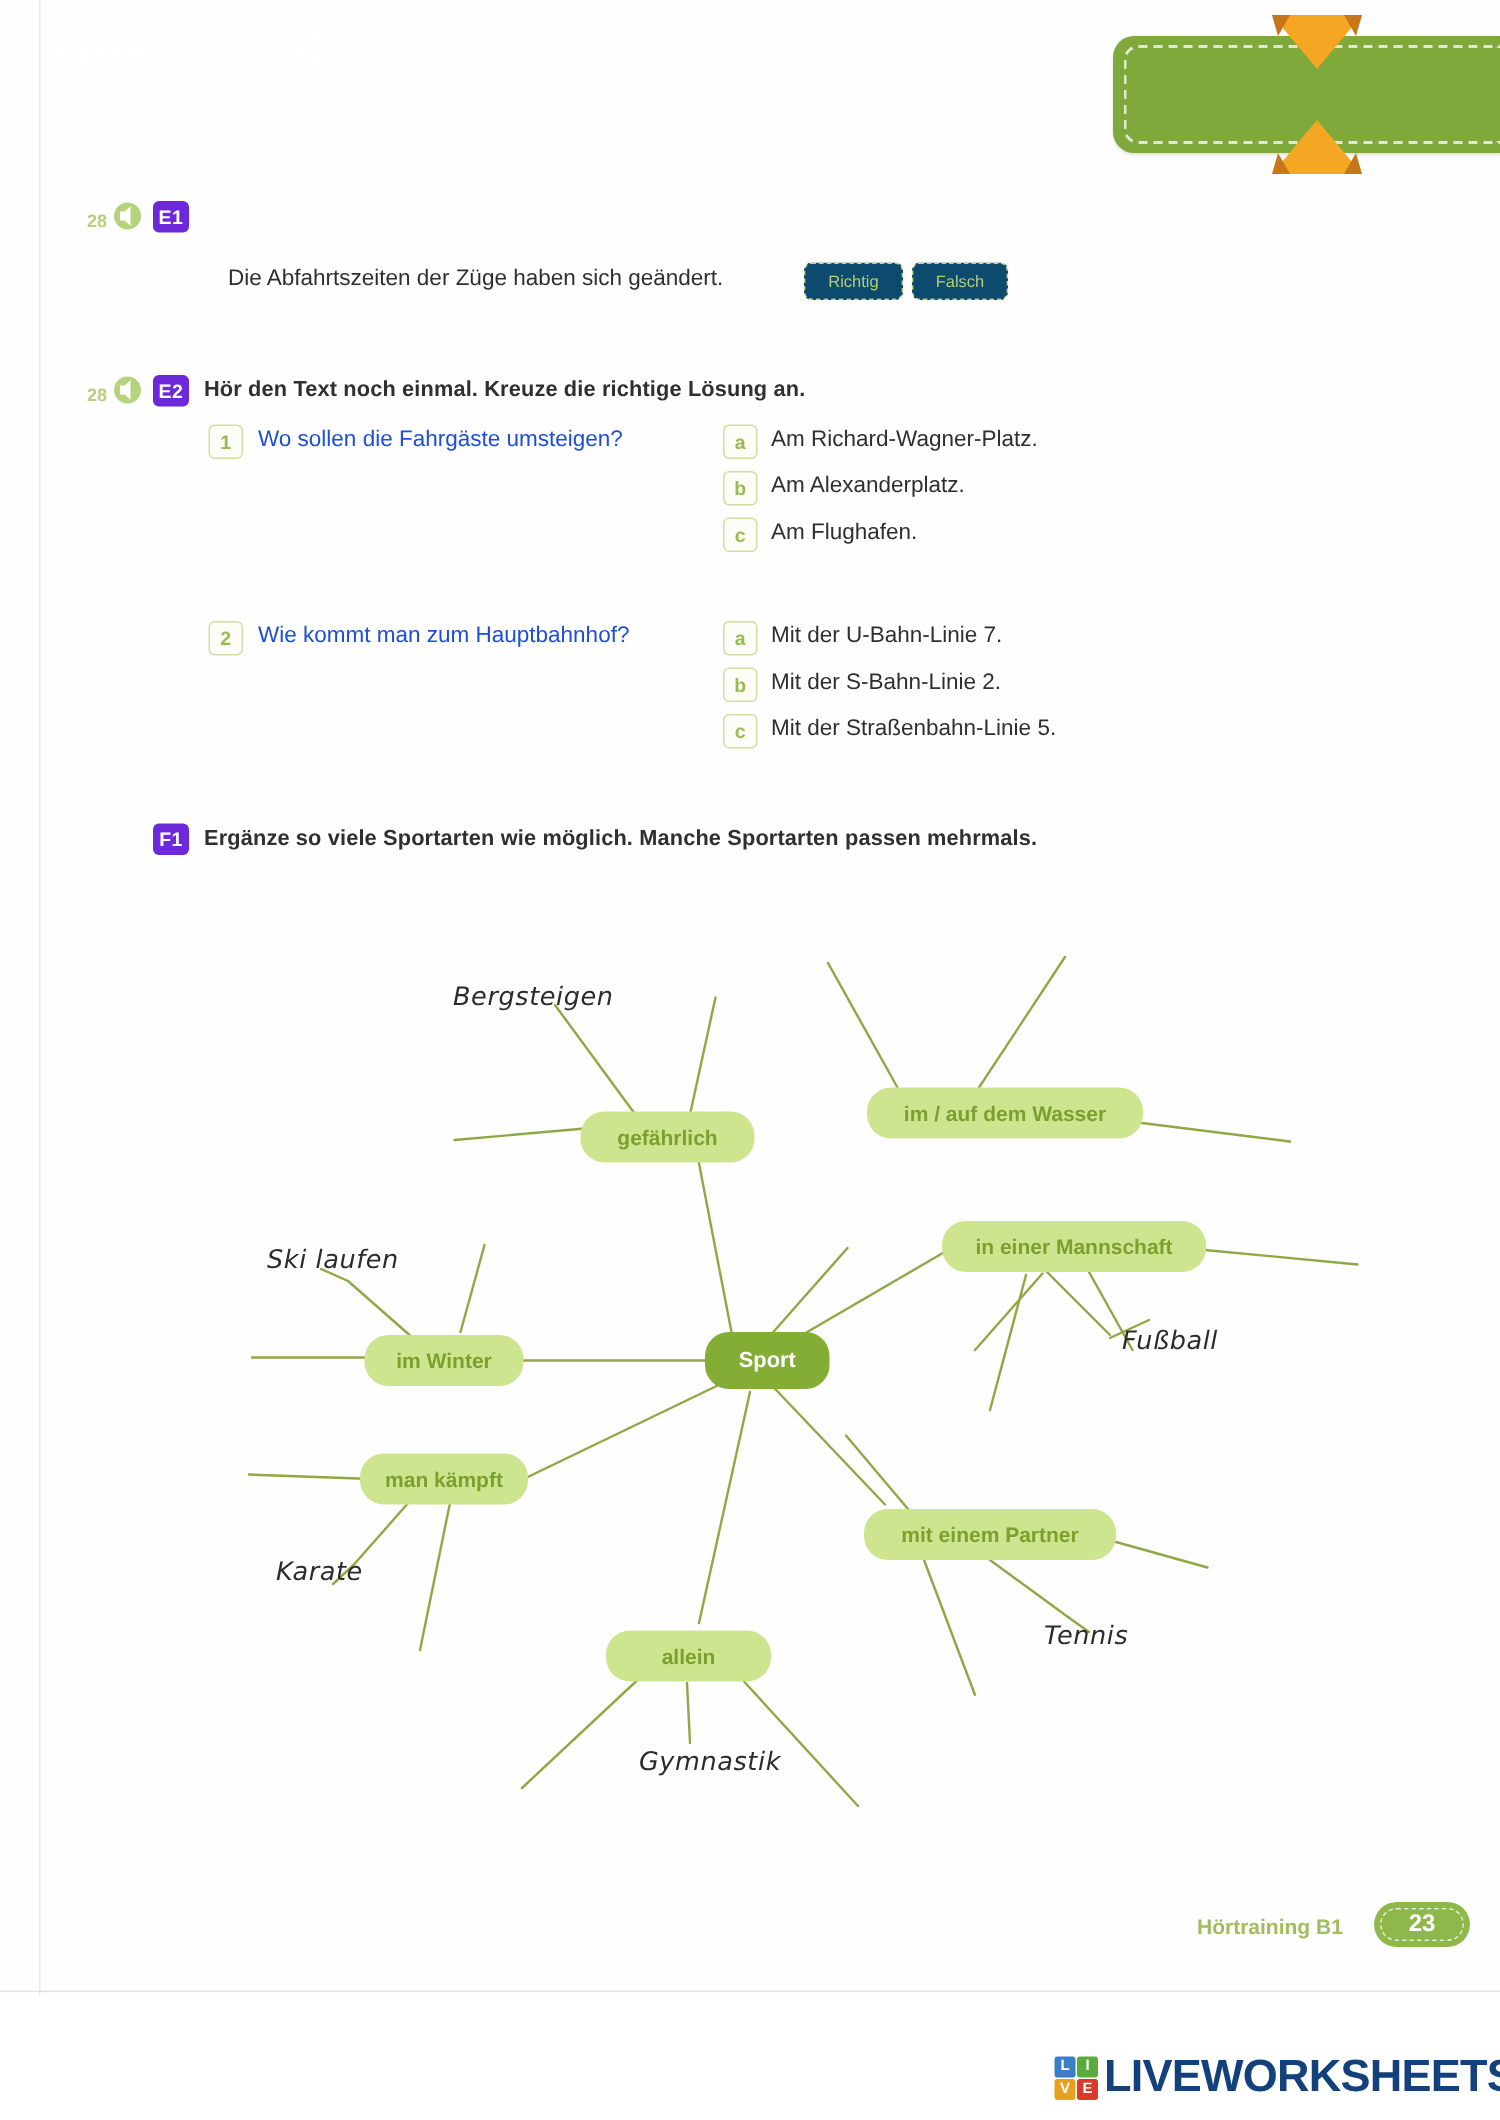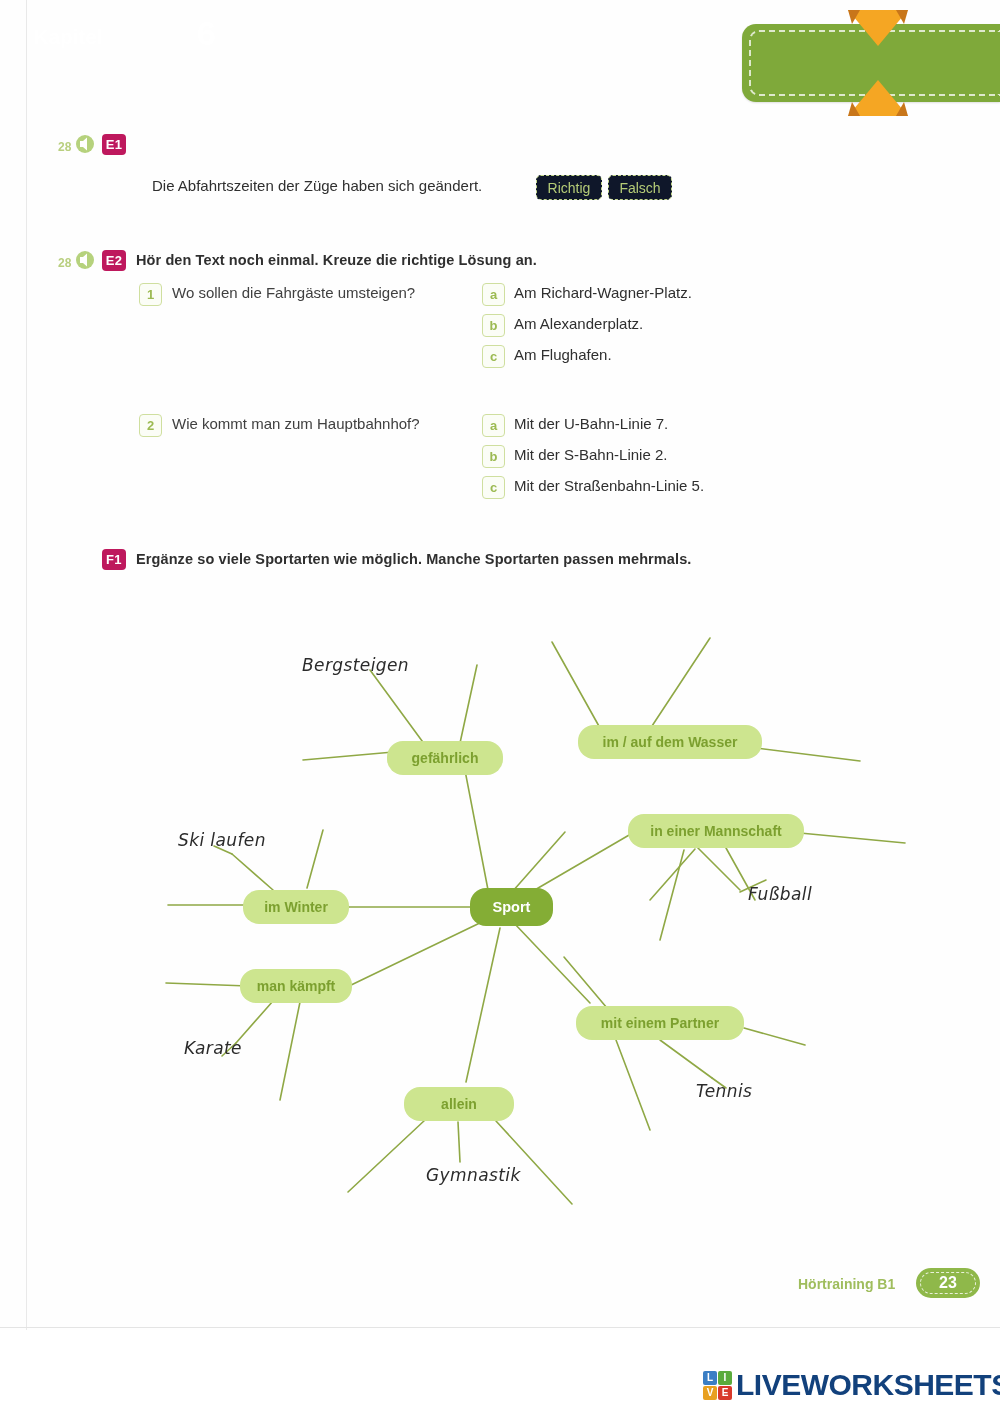--- a/index.html
+++ b/index.html
@@ -51,46 +51,46 @@
   .bowtie-top{top:10px;}
   .bowtie-bot{top:80px;}
 
   
   .pageref{
     position:absolute;color:#b9cf7f;font-size:12px;font-weight:bold;
   }
   .speaker{position:absolute;}
   .badge{
     position:absolute;display:flex;align-items:center;justify-content:center;
-    background:#be185d;color:#fff;border-radius:4px;
+    background:#6d28d9;color:#fff;border-radius:4px;
     font-size:13px;font-weight:bold;letter-spacing:.3px;
     width:24px;height:21px;
   }
   .instr{
     position:absolute;color:#2f2f2f;font-size:14.5px;font-weight:bold;
     letter-spacing:.1px;white-space:nowrap;
   }
   .stmt{
     position:absolute;color:#2f2f2f;font-size:15px;white-space:nowrap;
   }
   .tf-box{
     position:absolute;height:23px;
     border:1px dashed #c4d88c;border-radius:5px;
-    background:#0f172a;
-    display:flex;align-items:center;justify-content:center;
-    color:#b5cc77;font-size:14px;
+    background:#0c4a6e;
+    display:flex;align-items:center;justify-content:center;
+    color:#b5cc77;font-size:11px;
   }
   .qnum{
     position:absolute;width:21px;height:21px;
     border:1px solid #cfdf9f;border-radius:4px;background:#fbfdf6;
     display:flex;align-items:center;justify-content:center;
     color:#9cba52;font-size:13px;font-weight:bold;
   }
   .qtext{
-    position:absolute;color:#404040;font-size:15px;white-space:nowrap;
+    position:absolute;color:#1d4ed8;font-size:15px;white-space:nowrap;
   }
   .opt-letter{
     position:absolute;width:21px;height:21px;
     border:1px solid #cfdf9f;border-radius:4px;background:#fbfdf6;
     display:flex;align-items:center;justify-content:center;
     color:#9cba52;font-size:13px;font-weight:bold;
   }
   .opt-text{
     position:absolute;color:#2f2f2f;font-size:15px;white-space:nowrap;
   }

